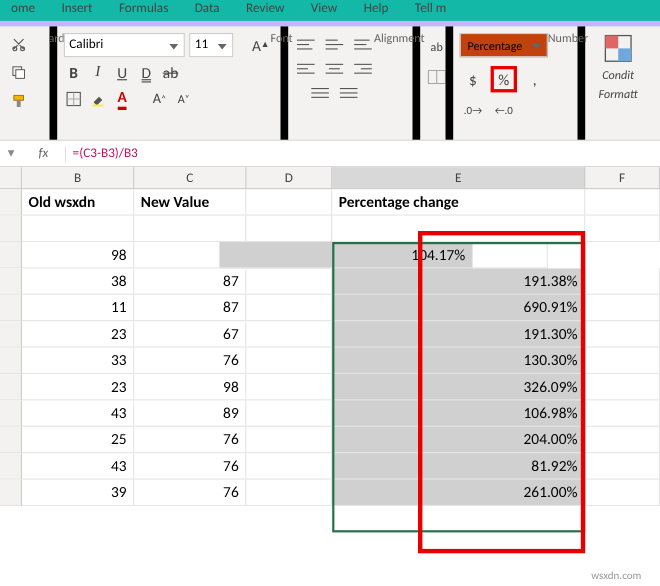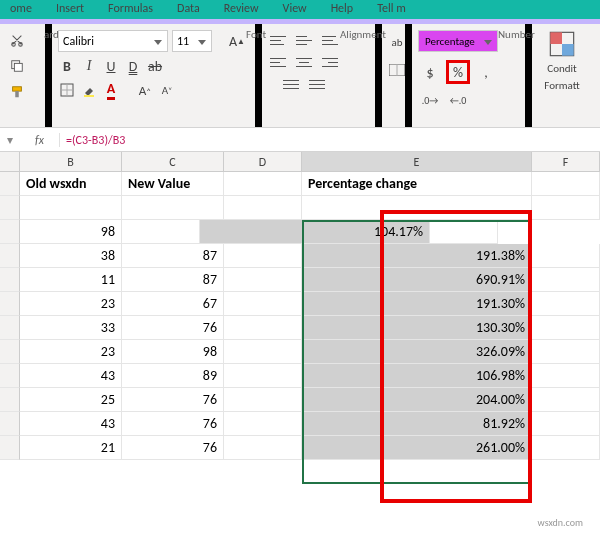--- a/index.html
+++ b/index.html
@@ -33,28 +33,28 @@
     .btn.under { text-decoration: underline; }
     .btn.dunder { text-decoration: underline double; }
     .btn.strike { text-decoration: line-through; }
     
     .align-group { width: 120px; }
     .align-row { display: flex; gap: 6px; justify-content: center; }
     .align-icon { width: 20px; height: 16px; display: flex; flex-direction: column; justify-content: space-around; padding: 2px; }
     .align-icon span { height: 1px; background: #555; display: block; }
     
     .number-group { width: 120px; position: relative; }
-    .num-format { height: 22px; border: 1px solid #ccc; background: #d946ef; font-size: 11px; padding: 0 18px 0 6px; display: flex; align-items: center; position: relative; margin-bottom: 4px; }
+    .num-format { height: 22px; border: 1px solid #ccc; background: #c2410c; font-size: 11px; padding: 0 18px 0 6px; display: flex; align-items: center; position: relative; margin-bottom: 4px; }
     .num-row { display: flex; gap: 4px; align-items: center; }
     .num-btn { width: 24px; height: 24px; display: flex; align-items: center; justify-content: center; font-size: 14px; color: #444; }
     .pct-highlight { border: 3px solid #e80000; }
     
     .cond-group { width: 60px; display: flex; flex-direction: column; align-items: center; padding-top: 6px; }
     .cond-icon { width: 28px; height: 28px; }
-    .cond-label { font-size: 11px; color: #444; text-align: left; margin-top: 4px; }
+    .cond-label { font-size: 11px; color: #444; text-align: left; margin-top: 4px; font-style: italic; }
     
     
     .formula-bar { display: flex; height: 24px; align-items: center; border-bottom: 1px solid #d4d4d4; background: #fff; }
     .fx-label { width: 40px; text-align: center; font-style: italic; color: #666; font-size: 12px; border-right: 1px solid #e0e0e0; }
     .formula-input { flex: 1; padding: 0 6px; font-size: 12px; color: #be185d; }
     .fb-drop { width: 20px; text-align: center; color: #888; }
     
     
     .col-headers { display: flex; height: 20px; background: #f3f2f1; border-bottom: 1px solid #ccc; }
     .corner { width: 20px; border-right: 1px solid #ccc; }
@@ -355,21 +355,21 @@
       <div class="row sel-bg">
       <div class="row-h"></div>
       <div class="cell cB right">43</div>
       <div class="cell cC right">76</div>
       <div class="cell cD"></div>
       <div class="cell cE right">81.92%</div>
       <div class="cell cF"></div>
     </div>
       <div class="row sel-bg">
       <div class="row-h"></div>
-      <div class="cell cB right">21</div>
+      <div class="cell cB right">39</div>
       <div class="cell cC right">76</div>
       <div class="cell cD"></div>
       <div class="cell cE right">261.00%</div>
       <div class="cell cF"></div>
     </div>
     </div>
   <div class="selection-box"></div>
   <div class="red-box"></div>
 </div>
 

